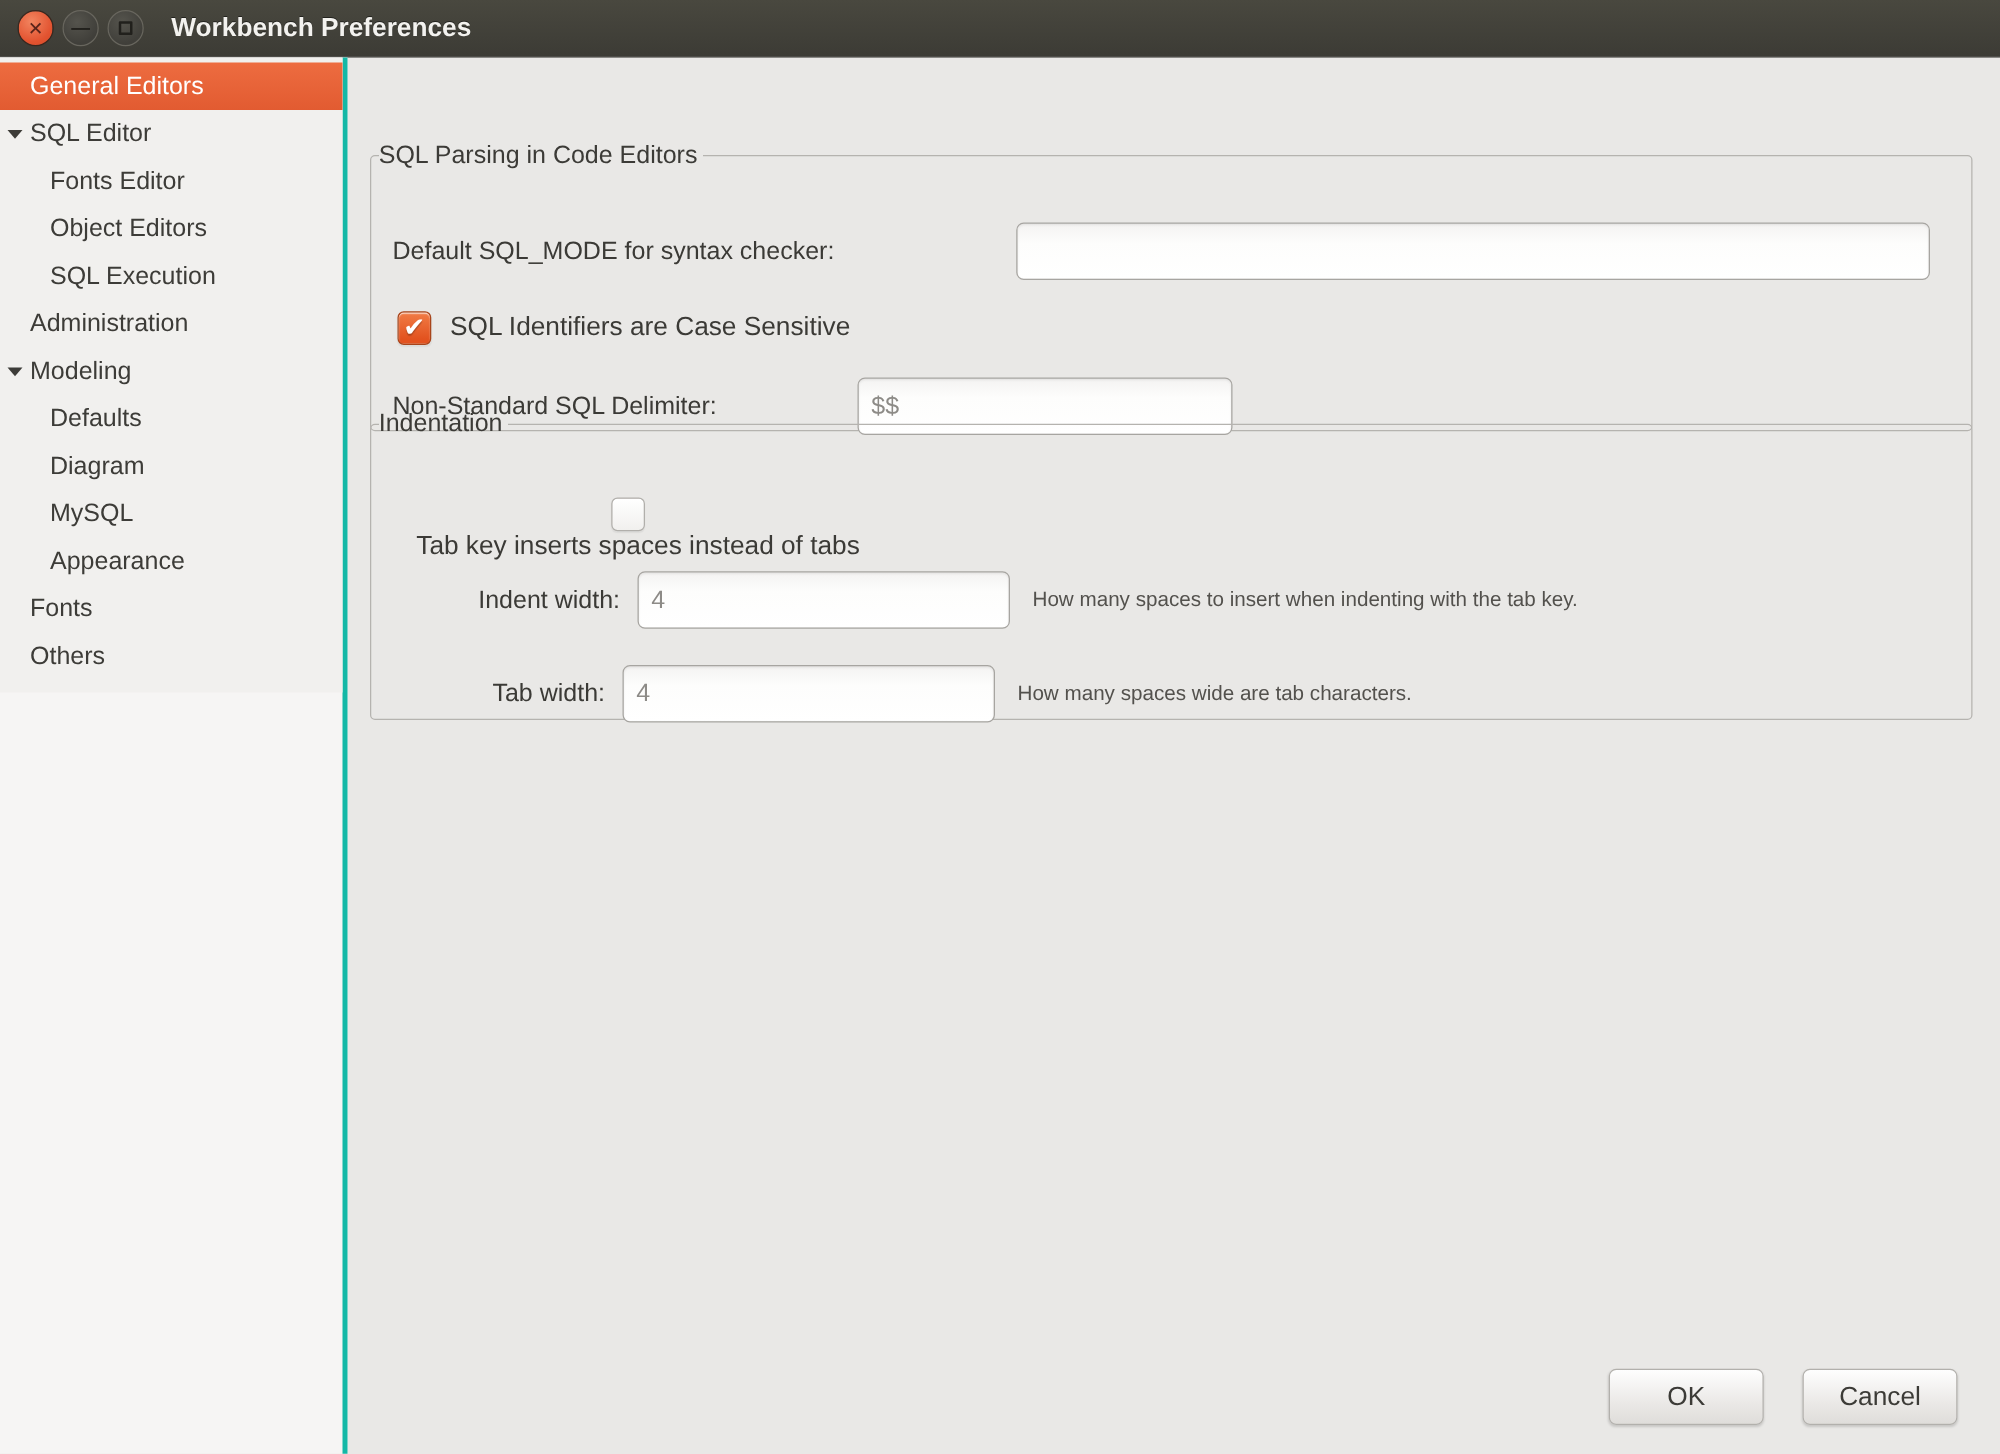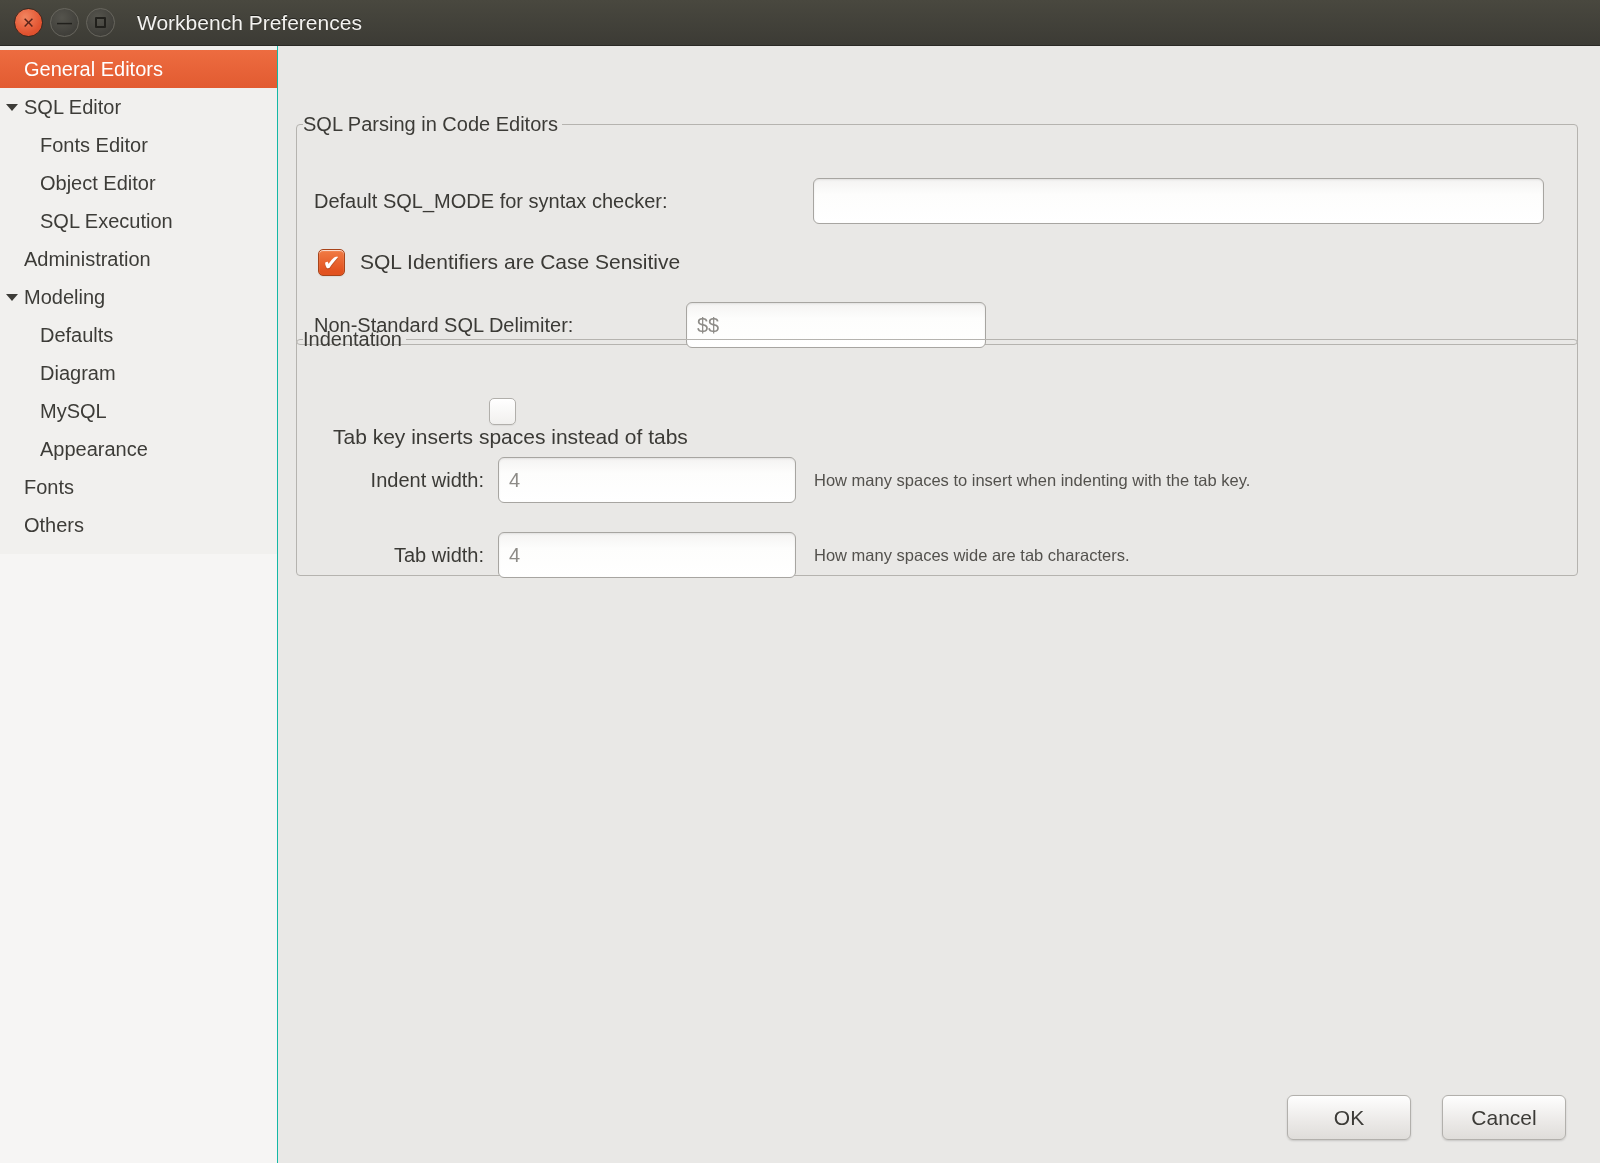--- a/index.html
+++ b/index.html
@@ -36,29 +36,29 @@
     color: #21201c;
   }
   .win-min { left: 50px; }
   .win-max { left: 86px; }
   .win-max .sq {
     width: 11px; height: 11px; border: 2px solid #21201c; border-radius: 1px;
   }
   .title-text {
     position: absolute; left: 137px; top: 0; height: 46px;
     display: flex; align-items: center;
-    color: #f3f2ef; font-size: 21px; font-weight: normal;
+    color: #f3f2ef; font-size: 21px; font-weight: bold;
     text-shadow: 0 -1px 0 rgba(0,0,0,0.5);
   }
 
   
   .sidebar {
     position: absolute; top: 46px; left: 0; width: 278px; bottom: 0;
     background: #f6f5f4;
-    border-right: 1px solid #14b8a6;
+    border-right: 4px solid #14b8a6;
   }
   .tree {
     background: #f1f0ee;
     padding-top: 4px;
     height: 508px;
   }
   .tree-row {
     position: relative; height: 38px;
     display: flex; align-items: center;
     font-size: 20px; color: #3d3c38;
@@ -110,21 +110,21 @@
   #row-sqlmode .form-label { margin-left: 17px; }
   #input-sqlmode { left: 516px; width: 731px; top: 0; }
 
   #row-case      { top: 112px; left: 21px; height: 28px; }
   #row-delim     { top: 166px; left: 0; width: 100%; height: 46px; }
   #row-delim .form-label { margin-left: 17px; }
   #input-delim   { left: 389px; width: 300px; top: 0; }
 
   
   #row-tabspaces { top: 47px;  left: 21px; height: 28px; flex-direction: column; }
-  #row-indentw   { top: 106px; left: 0; width: 100%; height: 46px; }
+  #row-indentw   { top: 106px; left: 12px; width: 100%; height: 46px; }
   #row-tabw      { top: 181px; left: 0; width: 100%; height: 46px; }
   .num-label { position: absolute; left: 17px; width: 170px; text-align: right; }
   .num-entry { left: 201px; width: 298px; top: 0; }
   .help-text {
     position: absolute; left: 517px;
     font-size: 16.5px; color: #53514d; white-space: nowrap;
   }
 
   
   .checkbox {
@@ -186,21 +186,21 @@
           <span class="tree-label">General Editors</span>
         </div>
         <div class="tree-row lvl0">
           <span class="expander"></span>
           <span class="tree-label">SQL Editor</span>
         </div>
         <div class="tree-row lvl1">
           <span class="tree-label">Fonts Editor</span>
         </div>
         <div class="tree-row lvl1">
-          <span class="tree-label">Object Editor</span>
+          <span class="tree-label">Object Editors</span>
         </div>
         <div class="tree-row lvl1">
           <span class="tree-label">SQL Execution</span>
         </div>
         <div class="tree-row lvl0">
           <span class="tree-label">Administration</span>
         </div>
         <div class="tree-row lvl0">
           <span class="expander"></span>
           <span class="tree-label">Modeling</span>

